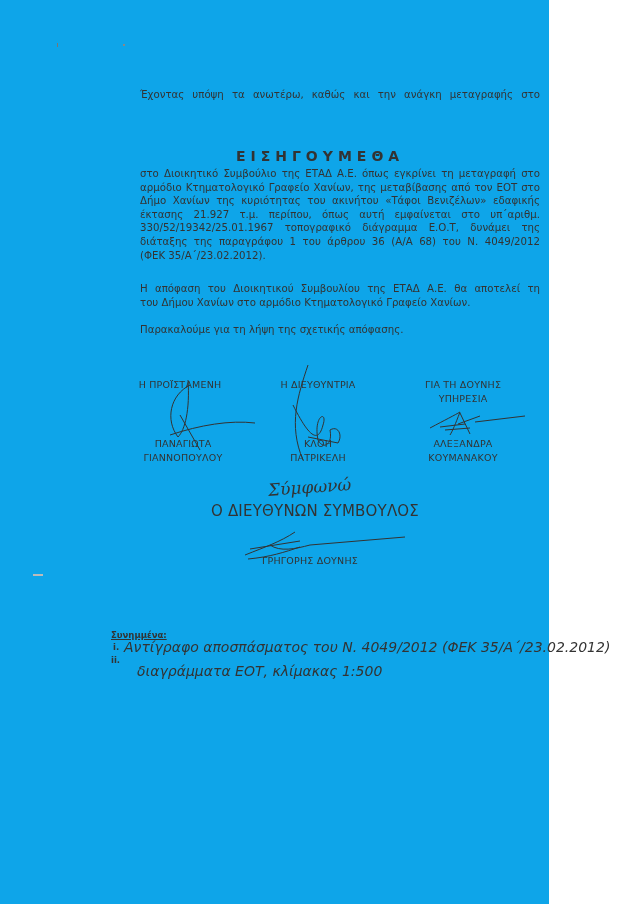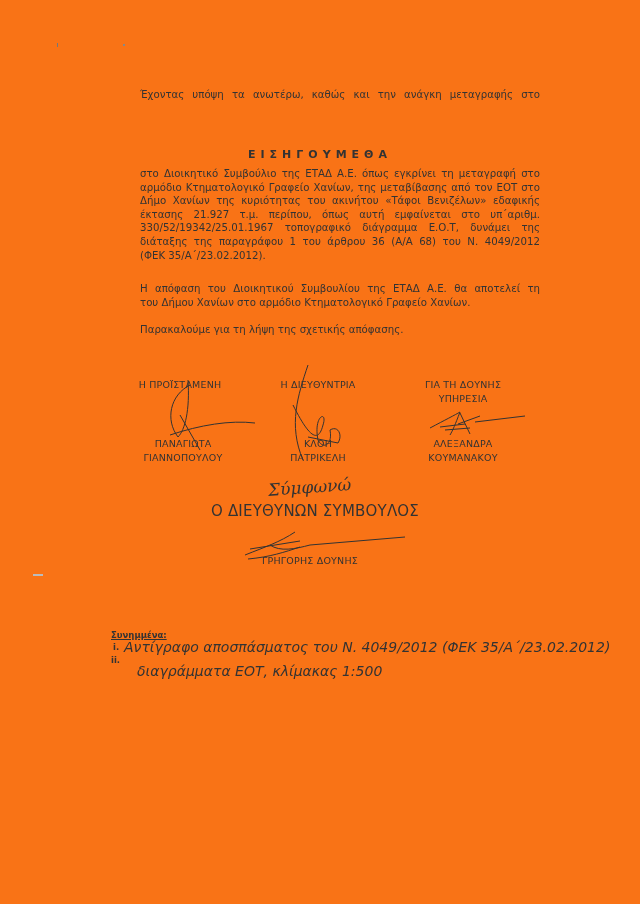--- a/index.html
+++ b/index.html
@@ -1,21 +1,21 @@
 <!DOCTYPE html>
 <html><head>
 <meta charset="utf-8">
 <style>
   html, body { margin: 0; padding: 0; background: #ffffff; }
   body { width: 640px; height: 904px; position: relative; overflow: hidden; font-family: "DejaVu Sans", sans-serif; color: #2a2a2a; }
-  .page { position: absolute; left: 0; top: 0; width: 640px; height: 904px; background: #f97316; }
+  .page { position: absolute; left: 0; top: 0; width: 549px; height: 904px; background: #0ea5e9; }
   .p { position: absolute; left: 140px; width: 400px; font-size: 10.2px; line-height: 13.6px; text-align: justify; text-align-last: left; color: #333; }
   .p .l { display: block; text-align: justify; text-align-last: justify; white-space: nowrap; }
   .p .l.last { text-align-last: left; }
-  .heading { position: absolute; left: 0; width: 640px; top: 148px; text-align: center; font-size: 11px; font-weight: bold; letter-spacing: 5px; color: #333; }
+  .heading { position: absolute; left: 0; width: 640px; top: 148px; text-align: center; font-size: 14px; font-weight: bold; letter-spacing: 5px; color: #333; }
   .sig { position: absolute; font-size: 9.5px; font-weight: normal; color: #333; text-align: center; line-height: 14px; letter-spacing: 0.2px; }
   .mark { position: absolute; }
   .att-title { position: absolute; left: 111px; top: 630px; font-size: 8.5px; font-weight: bold; text-decoration: underline; color: #333; }
   .att { position: absolute; font-size: 14px; color: #333; line-height: 11px; white-space: nowrap; font-style: italic; }
   .roman { position: absolute; font-size: 8.5px; color: #333; font-weight: bold; }
   svg path { fill: none; stroke: #333; stroke-width: 1; }
 </style>
 </head>
 <body>
 

